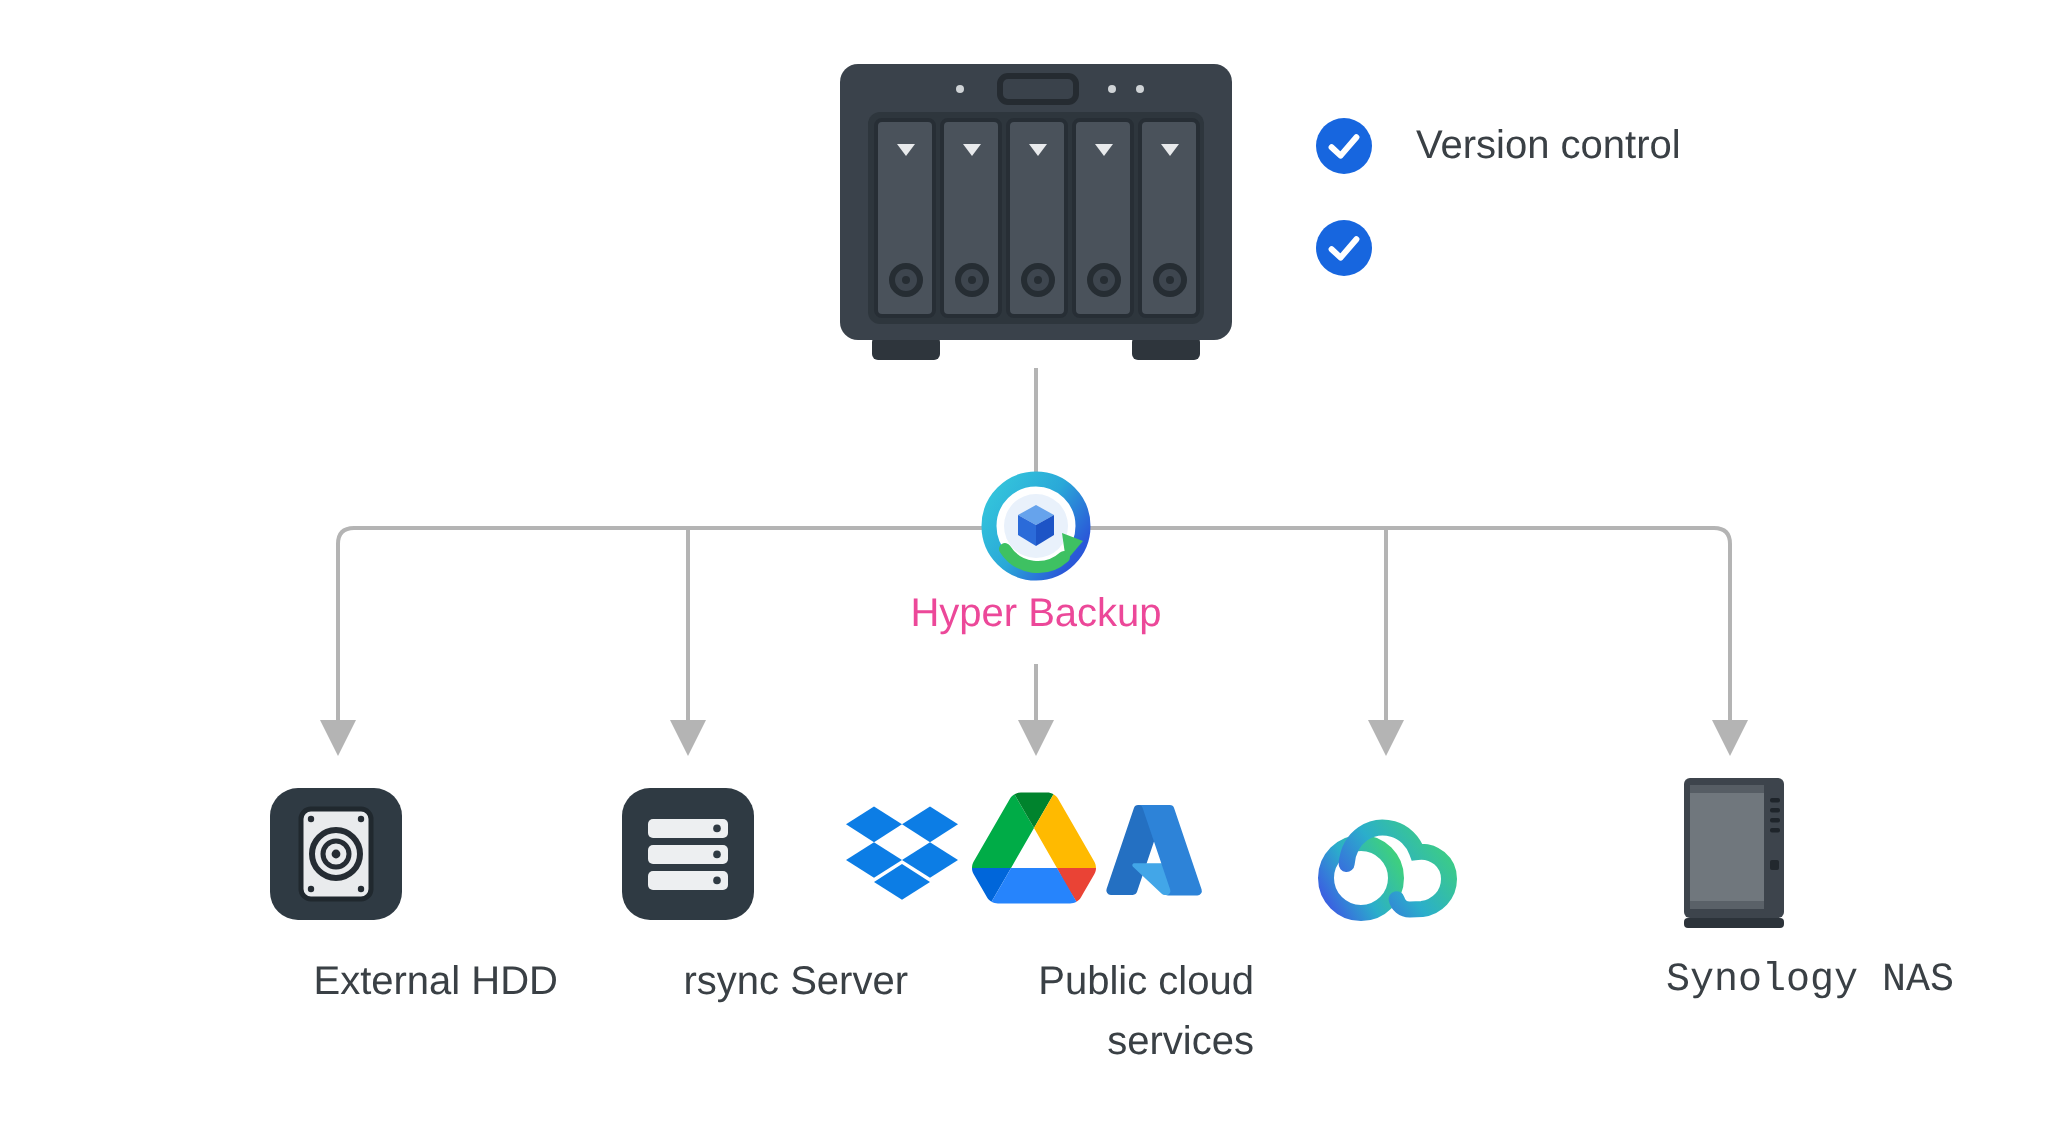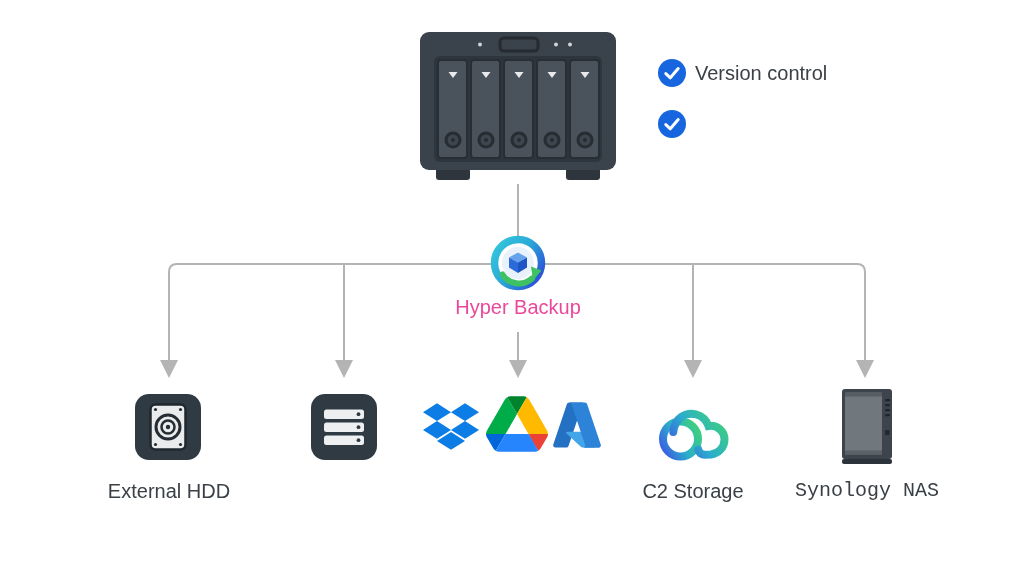--- a/index.html
+++ b/index.html
@@ -8,27 +8,27 @@
     --line-gray:#B4B4B4;
     --icon-dark:#2F3A43;
   }
   html,body{margin:0;padding:0;background:#fff;}
   .canvas{
     position:relative;width:1024px;height:572px;background:#ffffff;
     font-family:"Liberation Sans", sans-serif;color:var(--text);overflow:hidden;
   }
   .abs{position:absolute;}
   
-  .feature{position:absolute;display:flex;align-items:center;gap:9px;}
+  .feature{position:absolute;display:flex;align-items:center;gap:22px;}
   .feature .label{font-size:20px;line-height:28px;color:var(--text);}
   
   .hub-label{position:absolute;left:418px;top:296px;width:200px;text-align:center;
     font-size:20px;font-weight:500;color:#ec4899;}
   
-  .dest-label{position:absolute;width:220px;text-align:center;font-size:20px;
+  .dest-label{position:absolute;width:220px;text-align:right;font-size:20px;
     line-height:30px;color:var(--text);}
   svg{display:block;}
 </style>
 </head>
 <body>
 
 <div class="canvas">
 
   <svg class="abs" style="left:0;top:0;z-index:1" width="1024" height="572">
     <g stroke="#B4B4B4" stroke-width="2" fill="none">
@@ -149,20 +149,21 @@
       <rect x="13" y="15.5" width="40" height="9.5" rx="2.5"></rect>
       <rect x="13" y="28.5" width="40" height="9.5" rx="2.5"></rect>
       <rect x="13" y="41.5" width="40" height="9.5" rx="2.5"></rect>
     </g>
     <g fill="#2F3A43">
       <circle cx="47.5" cy="20.2" r="1.9"></circle>
       <circle cx="47.5" cy="33.2" r="1.9"></circle>
       <circle cx="47.5" cy="46.2" r="1.9"></circle>
     </g>
   </svg>
+  <div class="dest-label" style="left:234px;top:476px;">rsync Server</div>
 
   <svg class="abs" style="left:423px;top:403px;z-index:2" width="56" height="48" viewBox="0 0 236 200">
     <g fill="#0C7DE5">
       <polygon points="59,0 0,37.5 59,75 118,37.5"></polygon>
       <polygon points="177,0 118,37.5 177,75 236,37.5"></polygon>
       <polygon points="0,112.5 59,150 118,112.5 59,75"></polygon>
       <polygon points="177,75 118,112.5 177,150 236,112.5"></polygon>
       <polygon points="59,158.8 118,196.3 177,158.8 118,121.3"></polygon>
     </g>
   </svg>
@@ -172,35 +173,38 @@
     <path d="M73.55 76.8C74.9 76 76.05 74.9 76.85 73.5L78.45 70.75 86.1 57.5C86.9 56.1 87.3 54.55 87.3 53H59.8L65.65 64.5Z" fill="#EA4335"></path>
     <path d="M43.65 25 57.4 1.2C56.05 0.4 54.5 0 52.9 0H34.4C32.8 0 31.25 0.45 29.9 1.2Z" fill="#00832D"></path>
     <path d="M59.8 53H27.5L13.75 76.8C15.1 77.6 16.65 78 18.25 78H69.05C70.65 78 72.2 77.55 73.55 76.8Z" fill="#2684FC"></path>
     <path d="M73.4 26.5 60.7 4.5C59.9 3.1 58.75 2 57.4 1.2L43.65 25 59.8 53H87.25C87.25 51.45 86.85 49.9 86.05 48.5Z" fill="#FFBA00"></path>
   </svg>
   <svg class="abs" style="left:549px;top:399px;z-index:2" width="56" height="52" viewBox="0 0 96 96">
     <path d="M33.34 6.54h26.04L32.35 86.64a4.15 4.15 0 0 1-3.94 2.82H8.15a4.14 4.14 0 0 1-3.93-5.47L29.4 9.36a4.15 4.15 0 0 1 3.94-2.82z" fill="#2470C2"></path>
     <path d="M71.17 60.26H29.88a1.91 1.91 0 0 0-1.3 3.31l26.53 24.76c.77.72 1.79 1.12 2.85 1.12h23.38z" fill="#42A6E8"></path>
     <path d="M66.6 9.36a4.14 4.14 0 0 0-3.93-2.82H33.65a4.15 4.15 0 0 1 3.93 2.82l25.34 75.08a4.15 4.15 0 0 1-3.93 5.47h29.02a4.15 4.15 0 0 0 3.93-5.47z" fill="#2D83D8"></path>
   </svg>
+  <div class="dest-label" style="left:407px;top:476px;">
+    <div>Public cloud</div>
+    <div>services</div>
+  </div>
 
   <svg class="abs" style="left:653px;top:391px;z-index:2" width="78" height="78" viewBox="0 0 78 78">
     <defs>
       <linearGradient id="c2g" x1="0" y1="0.8" x2="1" y2="0.2">
         <stop offset="0" stop-color="#3A63E0"></stop>
         <stop offset="0.45" stop-color="#2BAECB"></stop>
         <stop offset="1" stop-color="#3ECF7F"></stop>
       </linearGradient>
     </defs>
     <g fill="none" stroke="url(#c2g)" stroke-width="8" stroke-linecap="round">
       <circle cx="27.5" cy="48" r="17.5"></circle>
       <path d="M45.3 58.6C46 61.5 48.5 63.9 52 63.8L58 63.5C65.5 62.5 71.5 56.5 71.5 48.5C71.5 40 64 33.8 55.5 35C53.5 29.5 49 25 43.5 23.5C33 20.5 21.5 27 20.3 41"></path>
     </g>
   </svg>
-  <div class="dest-label" style="left:583px;top:476px;">C2 Storage</div>
 
   <svg class="abs" style="left:841px;top:388px;z-index:2" width="52" height="78" viewBox="0 0 52 78">
     <rect x="1" y="1" width="50" height="70" rx="3" fill="#3D444C"></rect>
     <rect x="4" y="4.5" width="37" height="62" rx="1.5" fill="#70777D"></rect>
     <rect x="4" y="4.5" width="37" height="4" fill="#565D64"></rect>
     <rect x="4" y="62.5" width="37" height="4" fill="#5A6168"></rect>
     <g fill="#1E242A">
       <rect x="44" y="11" width="5" height="2.2" rx="1"></rect>
       <rect x="44" y="16" width="5" height="2.2" rx="1"></rect>
       <rect x="44" y="21" width="5" height="2.2" rx="1"></rect>

